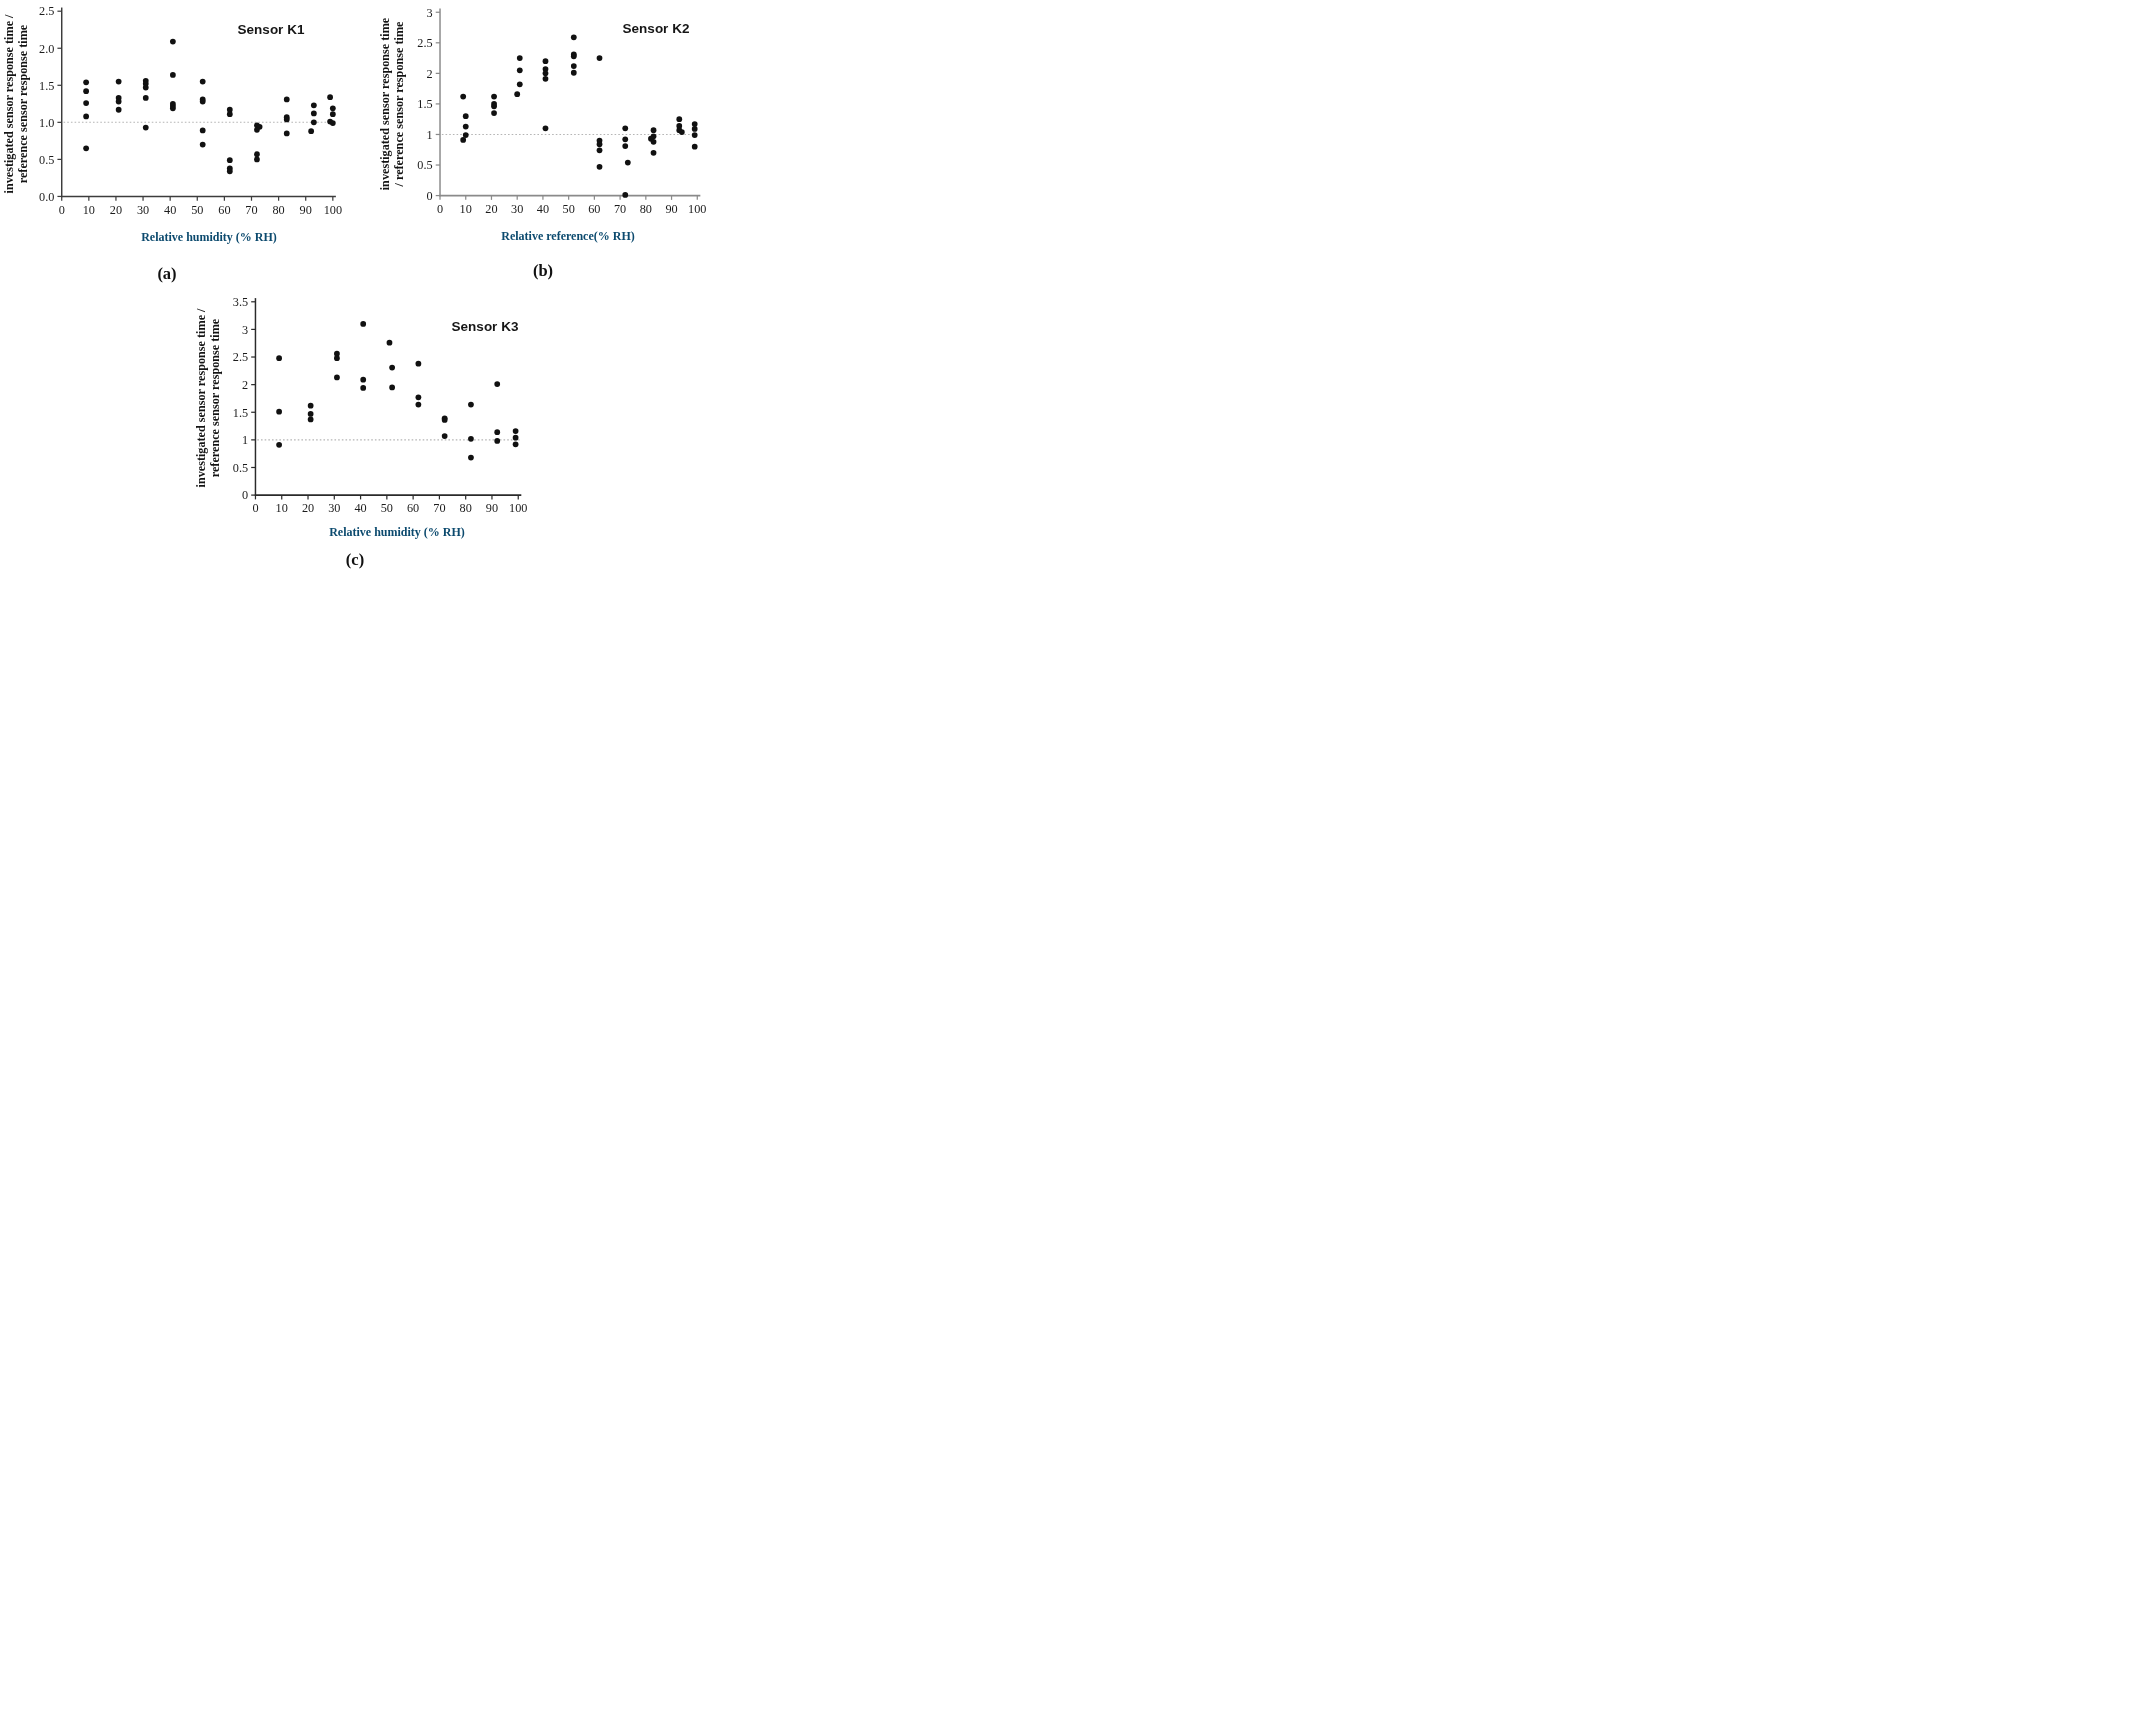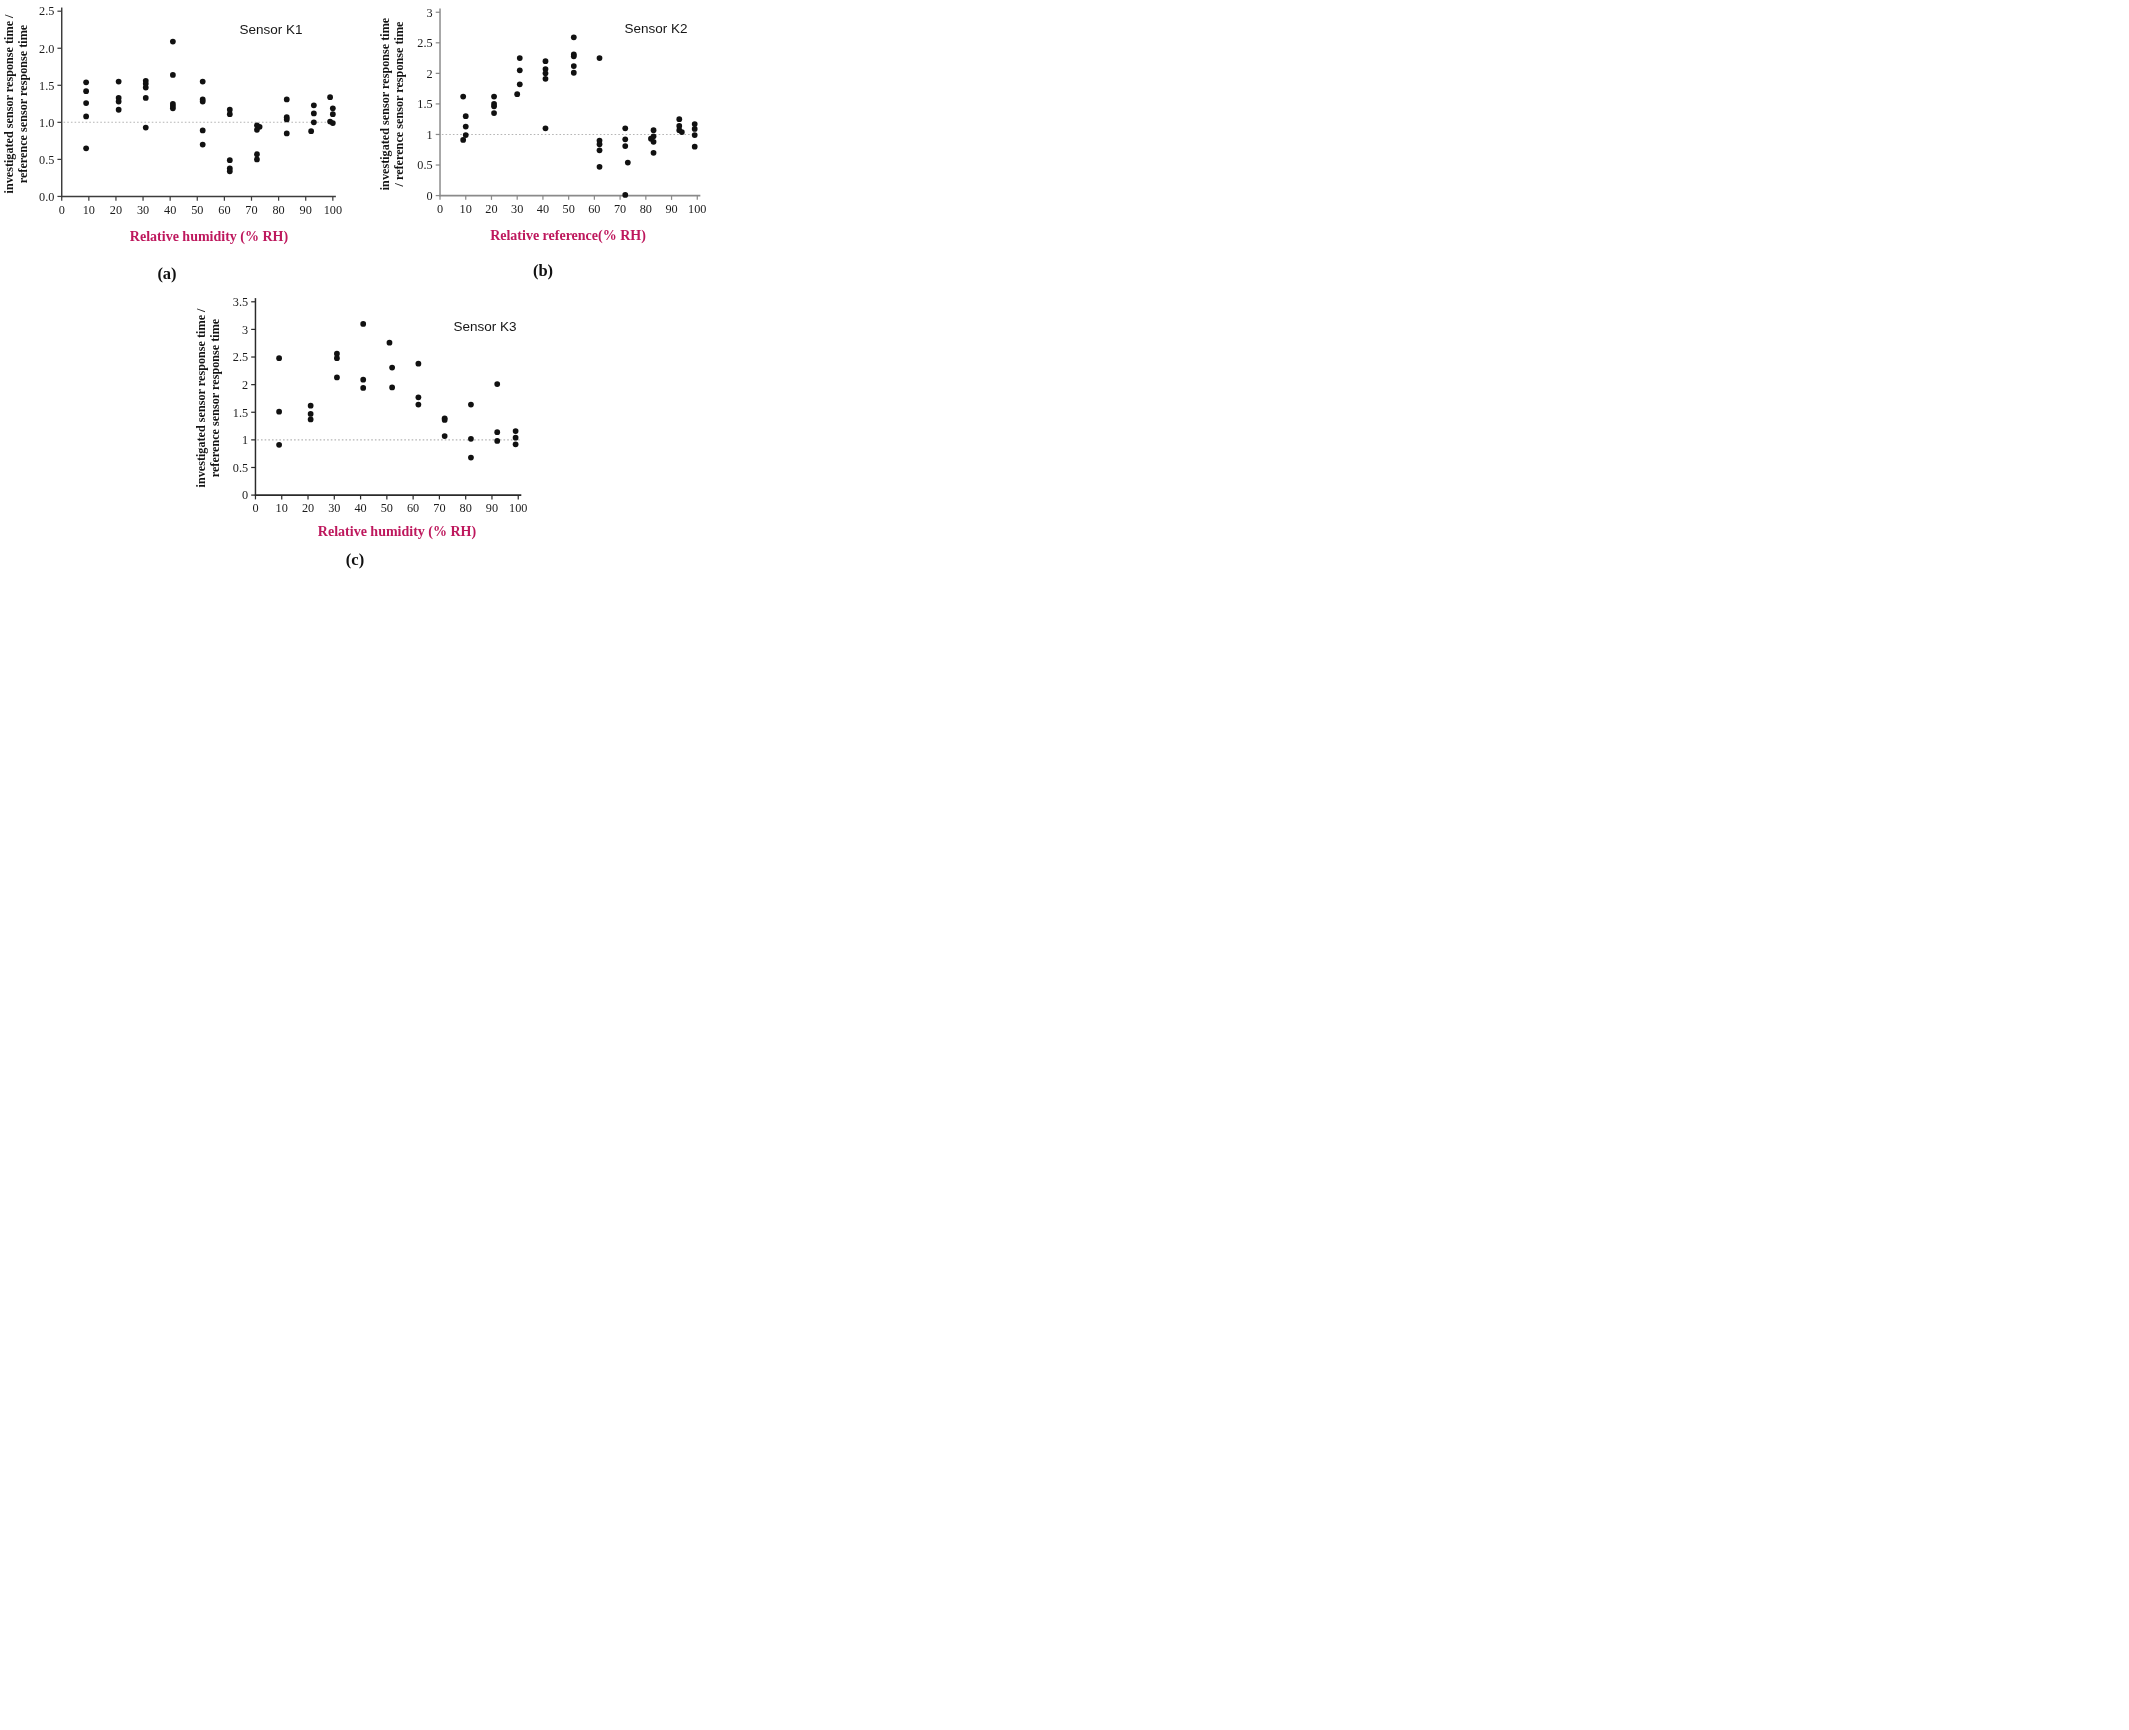--- a/index.html
+++ b/index.html
@@ -11,25 +11,25 @@
     font-family:"Liberation Serif","DejaVu Serif",serif;
   }
   .plot-svg{position:absolute;left:0;top:0;width:710px;height:577px;}
   .plot-svg text{
     font-family:"Liberation Serif","DejaVu Serif",serif;
     font-size:20px;fill:#1c1c1c;
   }
   .chart-title{
     position:absolute;transform:translate(-50%,-50%);
     font-family:"Liberation Sans","DejaVu Sans",sans-serif;
-    font-weight:normal;font-size:13.5px;color:#161616;white-space:nowrap;
+    font-weight:bold;font-size:13.5px;color:#161616;white-space:nowrap;
   }
   .x-label{
     position:absolute;transform:translate(-50%,-50%);
-    font-weight:bold;font-size:14px;color:#be185d;white-space:nowrap;
+    font-weight:bold;font-size:12px;color:#0c4a6e;white-space:nowrap;
   }
   .y-label{
     position:absolute;transform:translate(-50%,-50%) rotate(-90deg);
     font-weight:bold;font-size:12.2px;color:#141414;
     text-align:center;line-height:14px;white-space:nowrap;
   }
   .y-label span{display:block;}
   .caption{
     position:absolute;transform:translate(-50%,-50%);
     font-weight:bold;font-size:16.5px;color:#111111;white-space:nowrap;

